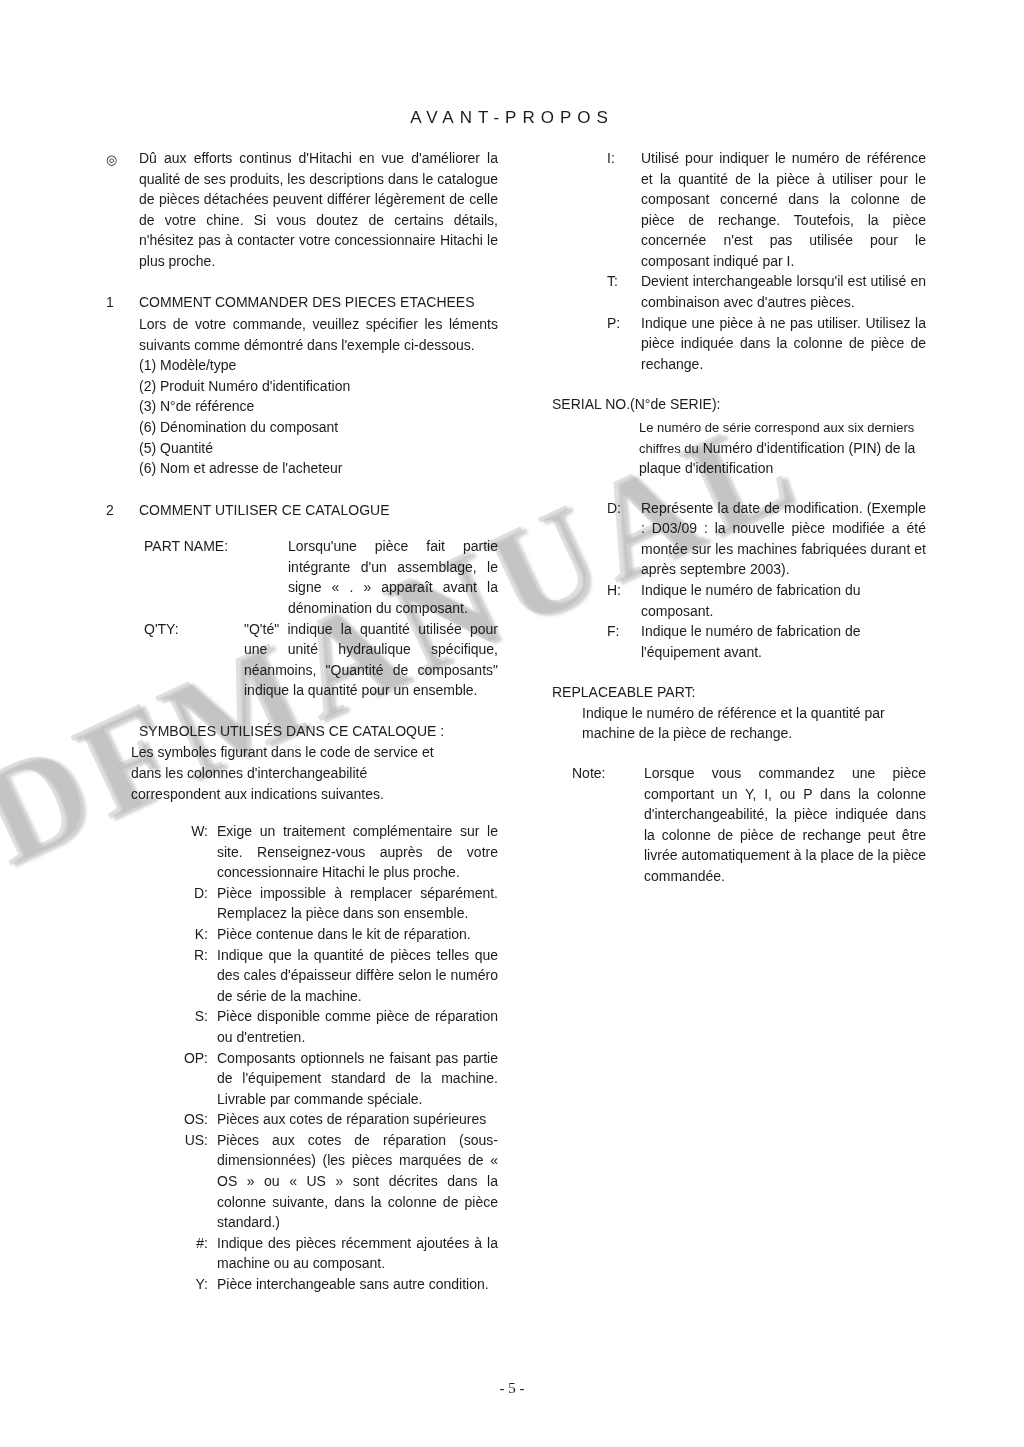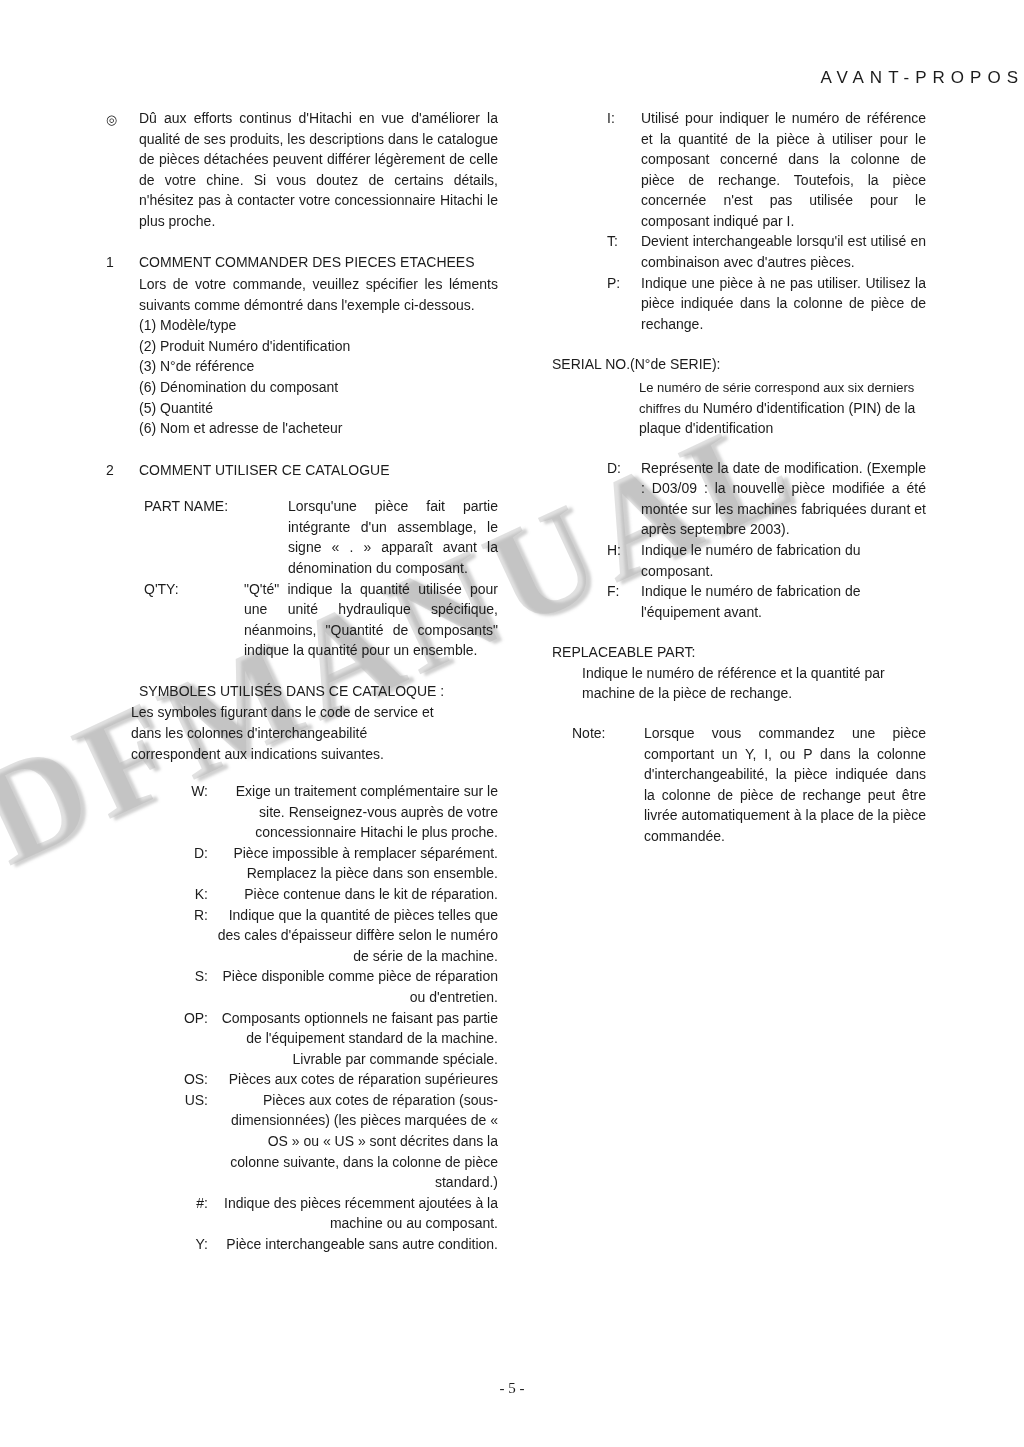--- a/index.html
+++ b/index.html
@@ -9,22 +9,22 @@
     width:1024px; height:1447px;
     background:#ffffff;
     font-family:"Liberation Sans", sans-serif;
     font-size:14px;
     line-height:1.47;
     color:#1c1c1c;
     overflow:hidden;
   }
   .content { position:relative; z-index:1; }
   .title {
-    padding-top:66px;
-    text-align:right;
+    padding-top:106px;
+    text-align:center;
     font-size:17px;
     font-weight:400;
     letter-spacing:6px;
   }
   .columns {
     display:flex;
     margin:17px 98px 0 106px;
     gap:54px;
   }
   .col-left { flex:0 0 392px; }
@@ -42,21 +42,21 @@
   .olist div { padding-left:0; }
   .term-row { display:flex; margin-left:38px; }
   .term-row.first { margin-top:15px;gap:44px; }
   .term-label { width:100px; flex:0 0 100px; }
   .term-text { flex:1; }
   .symhead { margin-top:20px; margin-left:33px; }
   .symintro { margin-left:25px; width:322px; margin-top:1px; }
   .sym-list { margin-top:17px; }
   .sym-row { display:flex; margin-left:67px; }
   .sym-label { flex:0 0 44px; text-align:right; padding-right:9px; }
-  .sym-text { flex:1;text-align:right; }
+  .sym-text { flex:1; }
 
   
   .rsym { display:flex; margin-left:55px; }
   .rsym-label { flex:0 0 34px; }
   .rsym-text { flex:1; }
   .rhead { margin-top:20px; }
   .serial-text { margin-left:87px; margin-top:2px; width:278px; }
   .serif { font-family:Liberation Sans, sans-serif; font-size:13px; }
   .rsym-group { margin-top:19px; }
   .replace-text { margin-left:30px; width:348px; }

